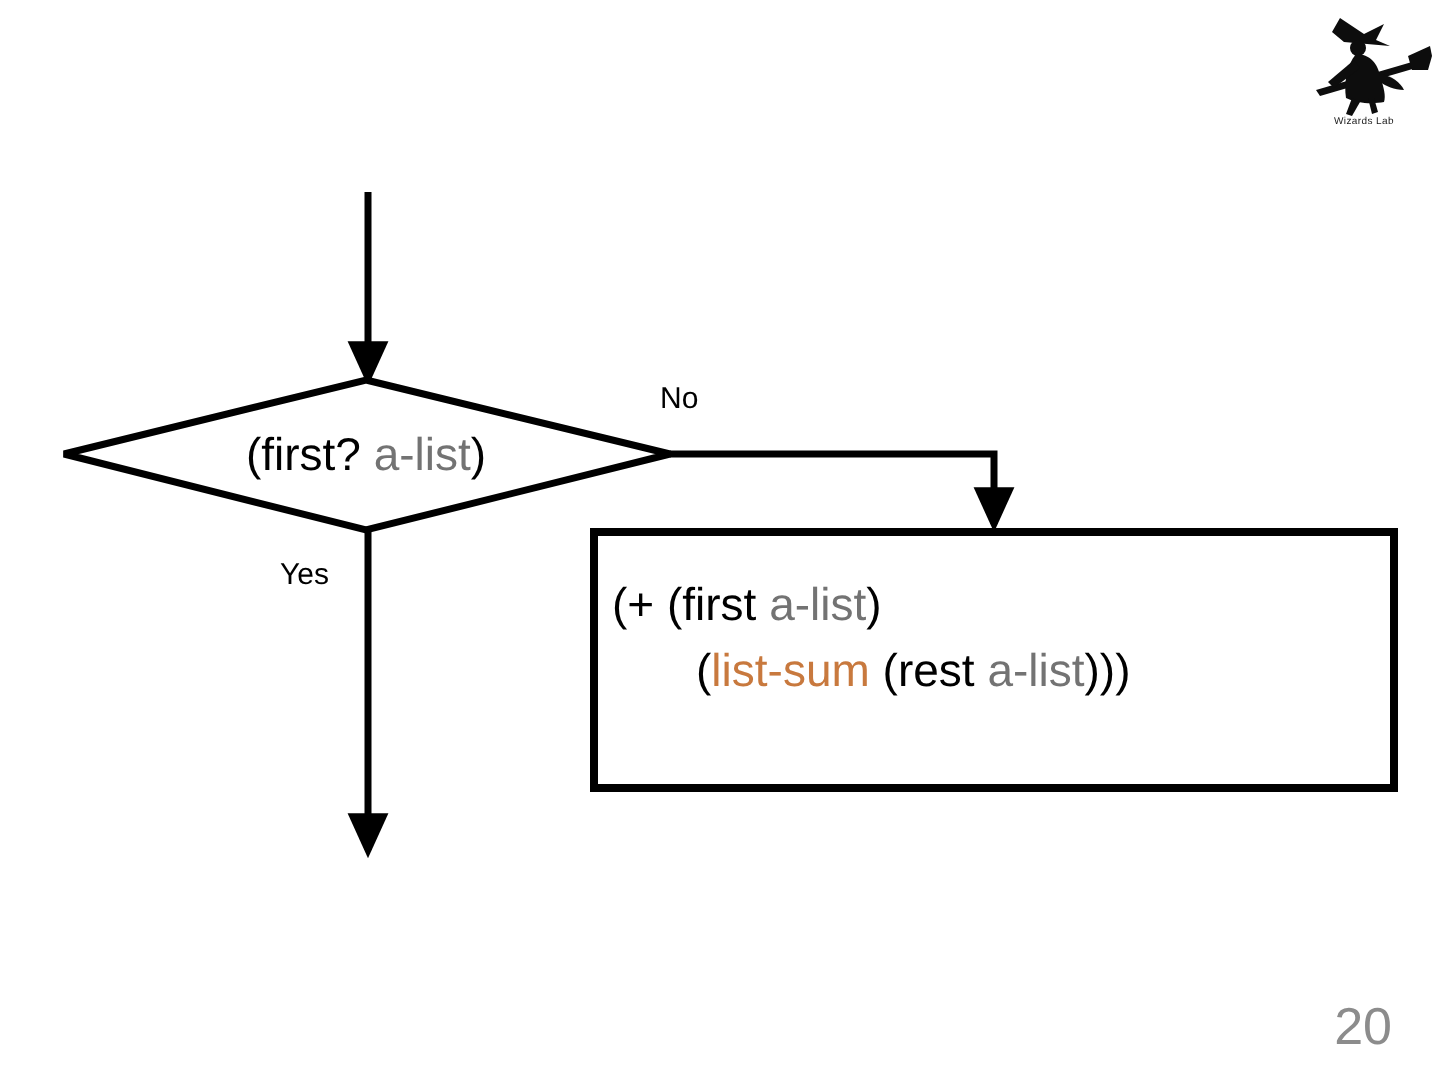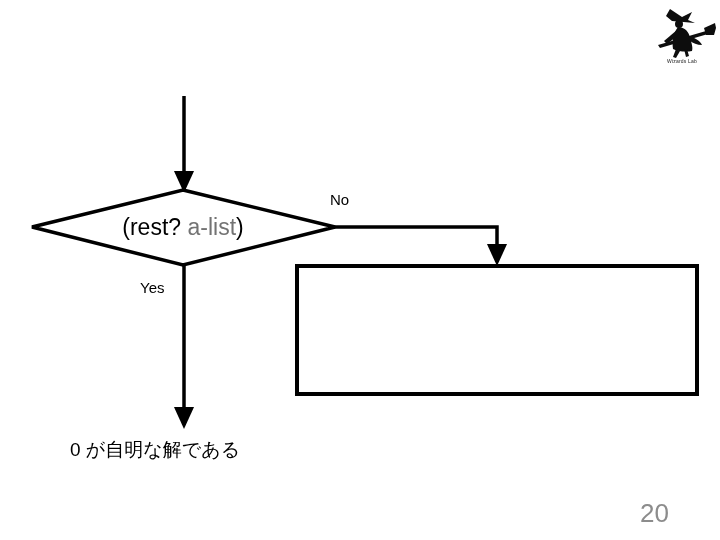--- a/index.html
+++ b/index.html
@@ -100,21 +100,21 @@
     font-size: 19px;
     line-height: 26px;
     color: #000000;
   }
 
   .page-number {
     position: absolute;
     left: 640px;
     top: 497px;
     width: 56px;
-    text-align: left;
+    text-align: right;
     font-size: 26px;
     line-height: 32px;
     color: #8c8c8c;
   }
 </style>
 </head>
 <body>
 
 <div id="slide">
 
@@ -155,24 +155,27 @@
     <polygon points="183,190 335,227 183,265 32,227" fill="#ffffff" stroke="#000000" stroke-width="3.5" stroke-linejoin="miter"></polygon>
 
     <path d="M335 227 L497 227 L497 262" fill="none" stroke="#000000" stroke-width="3.5" marker-end="url(#arrow)"></path>
 
     <line x1="184" y1="265" x2="184" y2="425" stroke="#000000" stroke-width="3.5" marker-end="url(#arrow)"></line>
 
     <rect x="297" y="266" width="400" height="128" fill="#ffffff" stroke="#000000" stroke-width="4"></rect>
   </svg>
 
   <div class="node-text diamond-label">
-    <span>(rest? </span><span class="tok-var">a-list</span><span>)</span>
+    <span>(first? </span><span class="tok-var">a-list</span><span>)</span>
   </div>
 
   <div class="node-text branch-label label-no">No</div>
   <div class="node-text branch-label label-yes">Yes</div>
 
+  <div class="node-text code-box-text">
+    <div class="code-line-1"><span>(+ (first </span><span class="tok-var">a-list</span><span>)</span></div>
+    <div class="code-line-2"><span>(</span><span class="tok-fn">list-sum</span><span> (rest </span><span class="tok-var">a-list</span><span>)))</span></div>
+  </div>
 
-  <div class="node-text terminal-text">0 が自明な解である</div>
 
   <div class="page-number">20</div>
 
 </div>
 
 </body></html>

